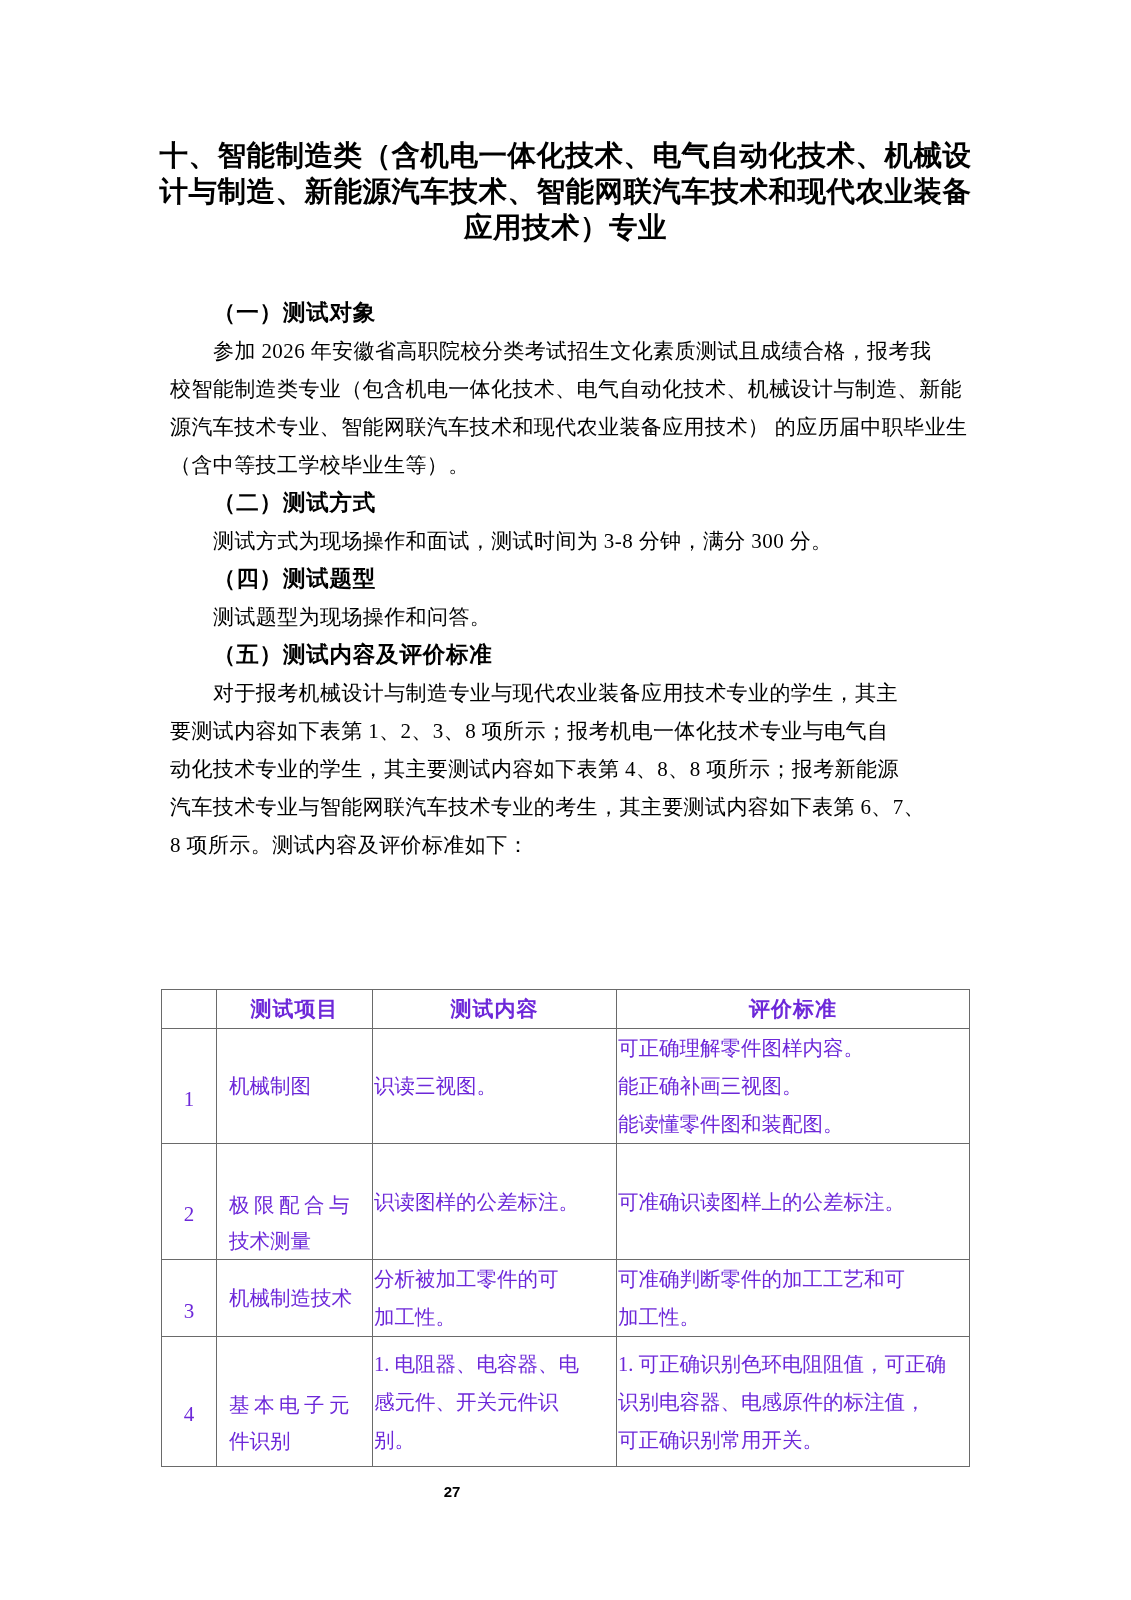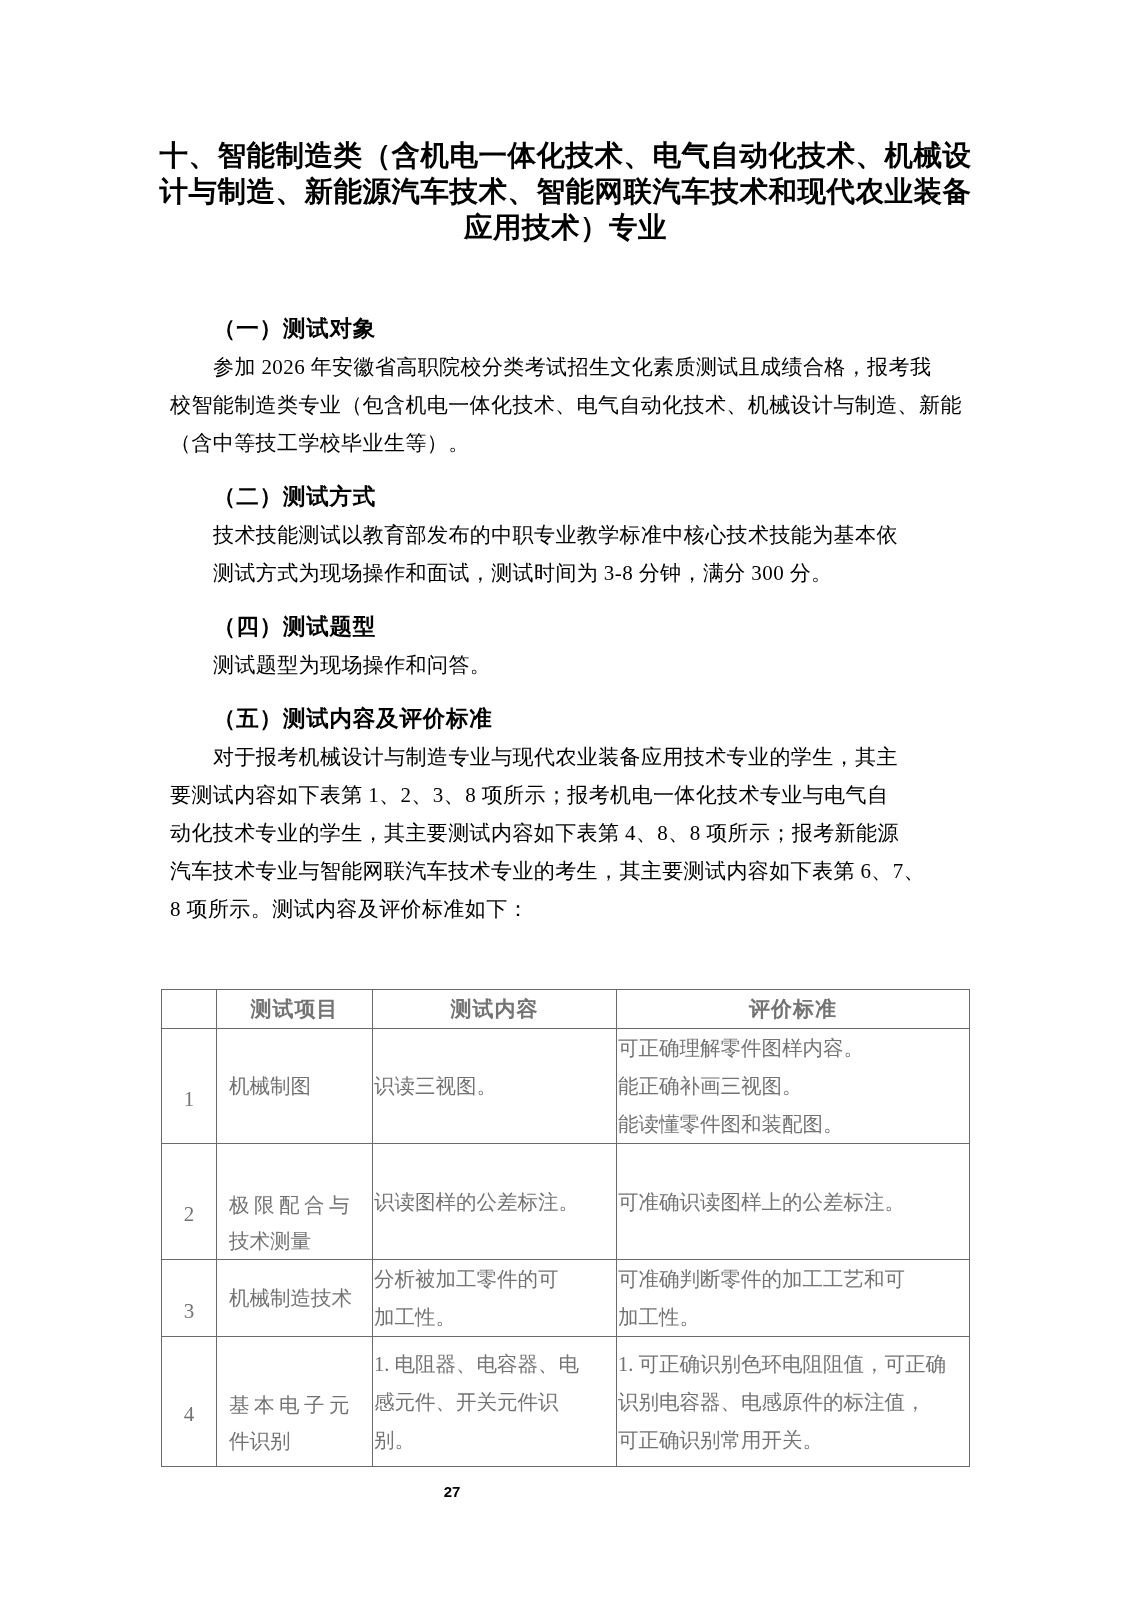--- a/index.html
+++ b/index.html
@@ -41,35 +41,34 @@
   .doc-body .line {
     height: 38px;
     line-height: 38px;
     white-space: nowrap;
   }
   .doc-body .h {
     font-family: "Liberation Sans", "DejaVu Sans", sans-serif;
     font-weight: 700;
     font-size: 22.5px;
     letter-spacing: 0.8px;
-    margin-top: 16px;
   }
   .ind { padding-left: 43px; }
 
   
   table.grid {
     position: absolute;
     top: 989px;
     left: 161px;
     width: 808px;
     border-collapse: collapse;
     table-layout: fixed;
     font-family: "Liberation Serif", "DejaVu Serif", serif;
     font-size: 20.5px;
-    color: #737373;
+    color: #6d28d9;
   }
   .grid th, .grid td {
     border: 1px solid #6a6a6a;
     vertical-align: middle;
     overflow: hidden;
   }
   .grid th {
     font-family: "Liberation Sans", "DejaVu Sans", sans-serif;
     font-weight: 700;
     font-size: 21px;
@@ -111,23 +110,23 @@
   <div class="doc-title">
     <div>十、智能制造类（含机电一体化技术、电气自动化技术、机械设</div>
     <div>计与制造、新能源汽车技术、智能网联汽车技术和现代农业装备</div>
     <div>应用技术）专业</div>
   </div>
 
   <div class="doc-body">
     <div class="line h ind">（一）测试对象</div>
     <div class="line ind">参加 2026 年安徽省高职院校分类考试招生文化素质测试且成绩合格，报考我</div>
     <div class="line">校智能制造类专业（包含机电一体化技术、电气自动化技术、机械设计与制造、新能</div>
+    <div class="line">源汽车技术专业、智能网联汽车技术和现代农业装备应用技术） 的应历届中职毕业生</div>
     <div class="line">（含中等技工学校毕业生等）。</div>
     <div class="line h ind">（二）测试方式</div>
-    <div class="line ind">技术技能测试以教育部发布的中职专业教学标准中核心技术技能为基本依</div>
     <div class="line ind">测试方式为现场操作和面试，测试时间为 3-8 分钟，满分 300 分。</div>
     <div class="line h ind">（四）测试题型</div>
     <div class="line ind">测试题型为现场操作和问答。</div>
     <div class="line h ind">（五）测试内容及评价标准</div>
     <div class="line ind">对于报考机械设计与制造专业与现代农业装备应用技术专业的学生，其主</div>
     <div class="line">要测试内容如下表第 1、2、3、8 项所示；报考机电一体化技术专业与电气自</div>
     <div class="line">动化技术专业的学生，其主要测试内容如下表第 4、8、8 项所示；报考新能源</div>
     <div class="line">汽车技术专业与智能网联汽车技术专业的考生，其主要测试内容如下表第 6、7、</div>
     <div class="line">8 项所示。测试内容及评价标准如下：</div>
   </div>

